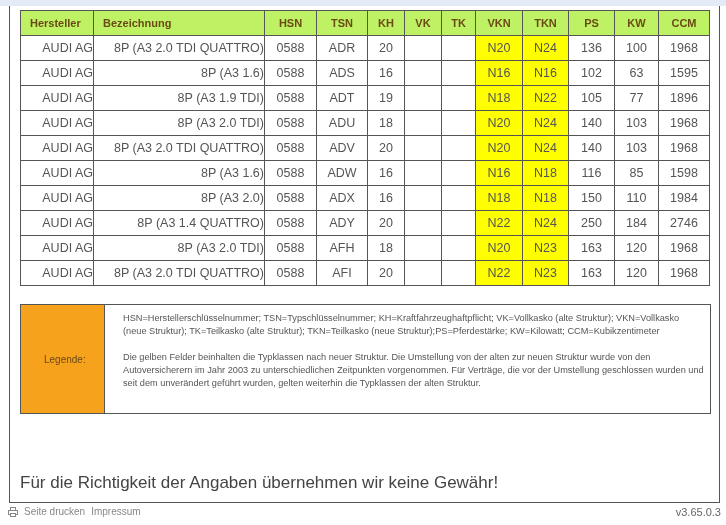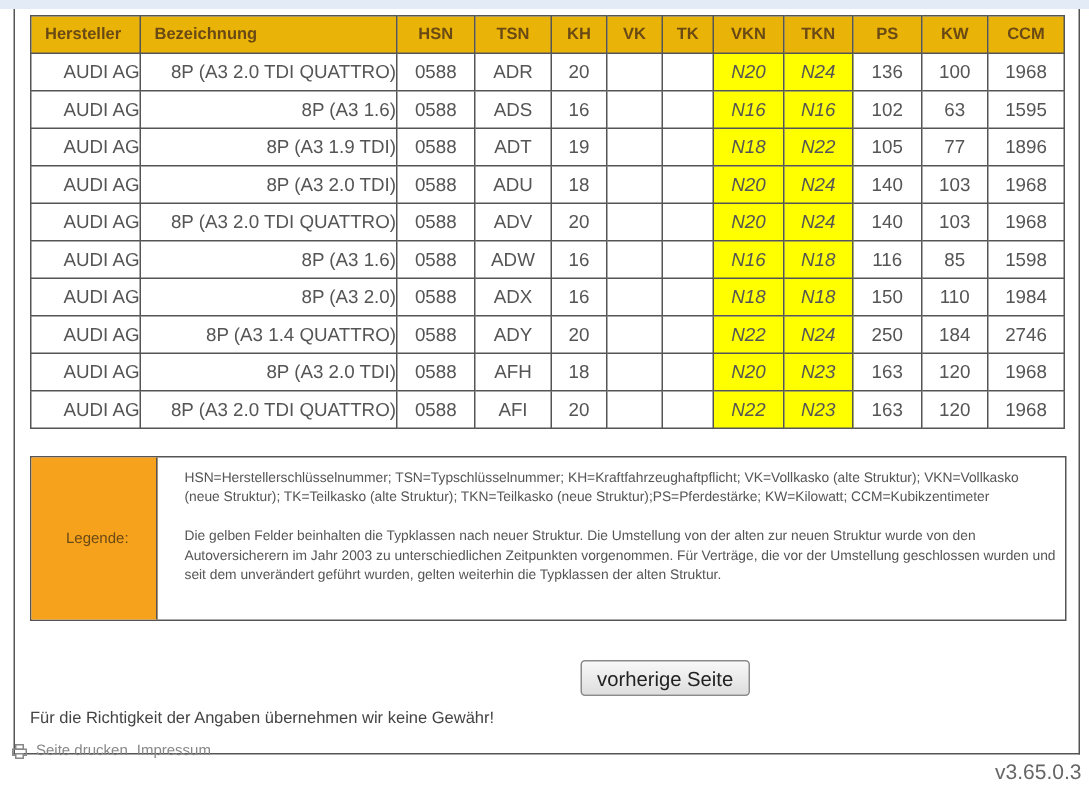--- a/index.html
+++ b/index.html
@@ -12,51 +12,51 @@
   .panel {
     position:absolute; left:9px; top:6px; width:709px; height:496px;
     border-left:1px solid #555; border-right:1px solid #555; border-bottom:1px solid #555;
     background:#fff;
   }
   table.results {
     position:absolute; left:20px; top:10px; border-collapse:collapse;
     font-size:12.5px; table-layout:fixed;
   }
   table.results th {
-    background:#eab308; color:#6a4a14; font-weight:bold; font-size:11px;
+    background:#bef264; color:#6a4a14; font-weight:bold; font-size:11px;
     height:24px; border:1px solid #555; padding:0 0 0 0;
   }
   table.results th.left { text-align:left; padding-left:9px; }
   table.results td {
     height:24px; border:1px solid #555; text-align:center; color:#555; padding:0;
   }
   table.results td.left { text-align:right; padding-left:9px; }
-  table.results td.yellow { background:#ffff00;font-style:italic; }
+  table.results td.yellow { background:#ffff00; }
   .legend {
     position:absolute; left:20px; top:304px; width:689px; height:108px;
     border:1px solid #555; display:flex;
   }
   .legend-label {
     width:60px; background:#f7a21c; color:#6a4a14; font-size:10px;
     display:flex; align-items:center; padding-left:23px; border-right:1px solid #555;
   }
   .legend-text { flex:1; font-size:9.2px; color:#555; padding:7px 6px 0 18px; line-height:13px; }
   .legend-text p { margin:0; }
   .legend-text p + p { margin-top:13px; }
   .buttons { position:absolute; top:440px; left:387px; display:flex; gap:6px; }
   .btn {
     height:24px; border:1px solid #8a8a8a; border-radius:3px;
     background:linear-gradient(#f8f8f8,#dedede); font-size:13.5px; color:#222;
     font-family:"Liberation Sans", sans-serif; padding:0 10px; cursor:pointer;
   }
-  .disclaimer { position:absolute; left:20px; top:473px; font-size:11px; color:#444; }
-  .footer-links { position:absolute; left:8px; top:495px; font-size:10px; color:#888; display:flex; align-items:flex-end; gap:6px; }
+  .disclaimer { position:absolute; left:20px; top:473px; font-size:17px; color:#444; }
+  .footer-links { position:absolute; left:8px; top:506px; font-size:10px; color:#888; display:flex; align-items:flex-end; gap:6px; }
   .footer-links a { color:#888; text-decoration:none; }
   .print-icon { width:10px; height:10px; display:inline-block; }
-  .version { position:absolute; right:5px; top:506px; font-size:14px; color:#666; }
+  .version { position:absolute; right:5px; top:506px; font-size:11px; color:#666; }
 </style>
 </head>
 <body>
 
 <div class="topbar"></div>
 
 <div class="panel"></div>
 
 <table class="results">
   <colgroup>
@@ -235,21 +235,20 @@
 
 <div class="legend">
   <div class="legend-label">Legende:</div>
   <div class="legend-text">
     <p>HSN=Herstellerschlüsselnummer; TSN=Typschlüsselnummer; KH=Kraftfahrzeughaftpflicht; VK=Vollkasko (alte Struktur); VKN=Vollkasko (neue Struktur); TK=Teilkasko (alte Struktur); TKN=Teilkasko (neue Struktur);PS=Pferdestärke; KW=Kilowatt; CCM=Kubikzentimeter</p>
     <p>Die gelben Felder beinhalten die Typklassen nach neuer Struktur. Die Umstellung von der alten zur neuen Struktur wurde von den Autoversicherern im Jahr 2003 zu unterschiedlichen Zeitpunkten vorgenommen. Für Verträge, die vor der Umstellung geschlossen wurden und seit dem unverändert geführt wurden, gelten weiterhin die Typklassen der alten Struktur.</p>
   </div>
 </div>
 
 <div class="buttons">
-  <button class="btn">vorherige Seite</button>
 </div>
 
 <div class="disclaimer">Für die Richtigkeit der Angaben übernehmen wir keine Gewähr!</div>
 
 <div class="footer-links">
   <svg class="print-icon" viewBox="0 0 10 10">
     <rect x="2.5" y="0.5" width="5" height="3" fill="none" stroke="#888" stroke-width="1"></rect>
     <rect x="0.5" y="3.5" width="9" height="4" fill="none" stroke="#888" stroke-width="1"></rect>
     <rect x="2.5" y="6.5" width="5" height="3" fill="#fff" stroke="#888" stroke-width="1"></rect>
   </svg>

